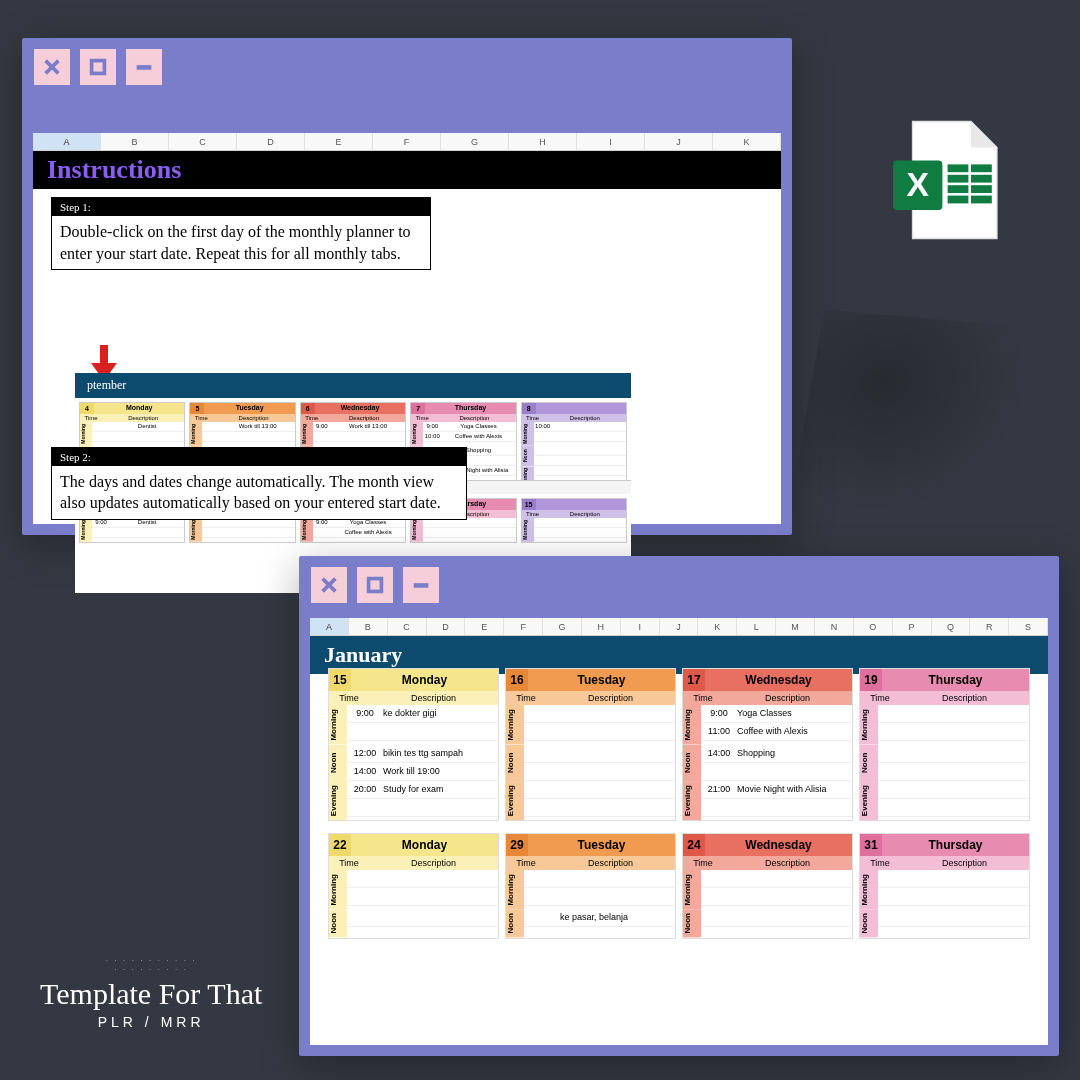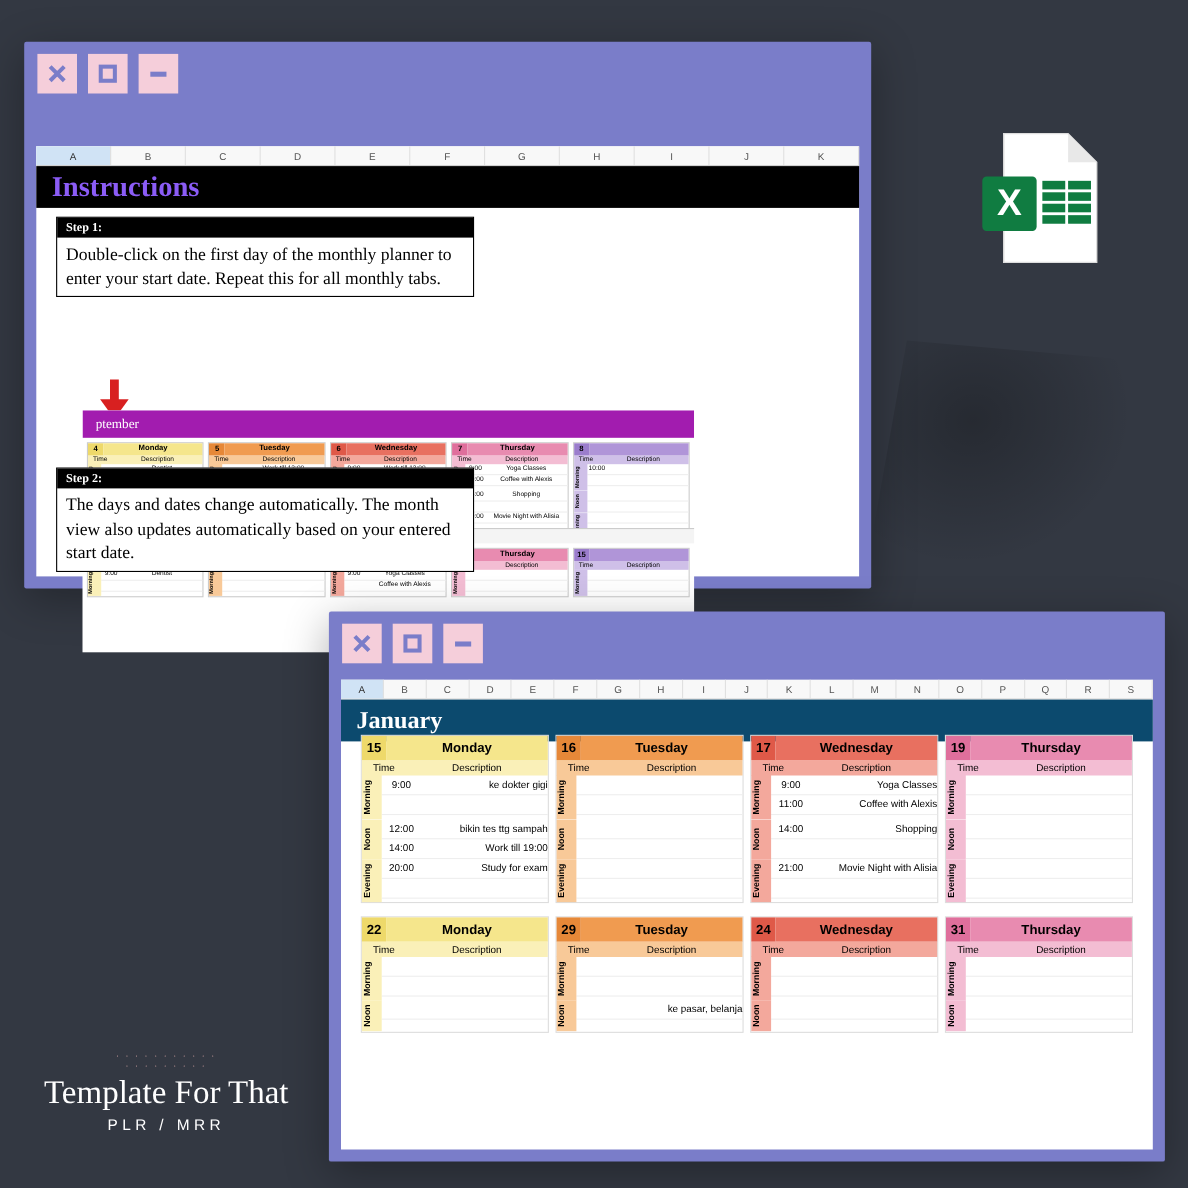--- a/index.html
+++ b/index.html
@@ -12,27 +12,27 @@
 .tbtn svg{width:22px;height:22px}
 .content{position:absolute;left:11px;right:11px;top:92px;bottom:11px;background:#fff}
 .w1 .content{top:95px}
 .w2 .content{top:62px}
 .colhdr{display:flex;height:18px;background:#f8f8f8;border-bottom:1px solid #d0d0d0;font-size:9px;color:#555;font-family:Arial,sans-serif}
 .colhdr div{flex:1;text-align:center;border-right:1px solid #e0e0e0;line-height:18px}
 .colhdr div.sel{background:#d0e3f5;color:#333;position:relative}
 .bigtitle{background:#000;color:#8b5cf6;font-size:26px;font-weight:bold;padding:4px 14px;font-family:Georgia,serif}
 .bigtitle2{background:#0c4a6e;color:#fff;font-size:22px;font-weight:bold;padding:6px 14px;font-family:Georgia,serif}
 .stepbox{border:1.5px solid #000;margin:8px 18px;width:380px;font-family:Georgia,serif}
-.stephdr{background:#000;color:#fff;font-size:11px;font-weight:bold;padding:3px 8px}
+.stephdr{background:#000;color:#fff;font-size:11px;font-weight:normal;padding:3px 8px}
 .stepbody{padding:5px 8px;font-size:16px;line-height:1.35}
 .arrow{position:absolute;left:58px;top:212px;width:26px;height:40px}
 .arrow:before{content:'';position:absolute;left:9px;top:0;width:8px;height:22px;background:#d82020}
 .arrow:after{content:'';position:absolute;left:0;top:18px;border-left:13px solid transparent;border-right:13px solid transparent;border-top:18px solid #d82020}
 .miniplanner{position:absolute;left:42px;top:240px;right:150px;height:220px;background:#fff;font-family:Arial,sans-serif;overflow:hidden}
-.miniplanner .mhead{background:#a21caf;color:#fff;font-size:12px;padding:5px 12px;font-family:Georgia,serif}
+.miniplanner .mhead{background:#0c4a6e;color:#fff;font-size:12px;padding:5px 12px;font-family:Georgia,serif}
 .daysrow{display:flex;gap:4px;padding:4px}
 .daycol{flex:1;border:1px solid #ccc;min-width:0}
 .dayhead{display:flex;font-size:7px;font-weight:bold}
 .daynum{width:14px;background:var(--c2);text-align:center;padding:2px 0}
 .dayname{flex:1;text-align:center;background:var(--c1);padding:1px 0}
 .daycols{display:flex;font-size:6px;background:var(--c3)}
 .daycols .t{width:22px;text-align:center;padding:1px 0}
 .daycols .d{flex:1;text-align:center;padding:1px 0}
 .section{display:flex;font-size:6px}
 .slab{width:12px;writing-mode:vertical-rl;transform:rotate(180deg);text-align:center;background:var(--c3);padding:2px 0;font-size:5px;font-weight:bold}
@@ -41,36 +41,36 @@
 .srow .t{width:18px;font-size:6px;text-align:center;padding-top:1px}
 .srow .d{flex:1;font-size:6px;text-align:center;padding-top:1px}
 .c-yel{--c1:#f5e68c;--c2:#eed96a;--c3:#faf0b8}
 .c-org{--c1:#f09b50;--c2:#e68838;--c3:#f8c998}
 .c-red{--c1:#e87060;--c2:#df5948;--c3:#f3a89c}
 .c-pnk{--c1:#e88bb0;--c2:#df6f9c;--c3:#f3bdd3}
 .c-pur{--c1:#b095d8;--c2:#9b7dcc;--c3:#cfc0e8}
 .tabstrip{position:absolute;bottom:30px;left:50px;right:150px;height:14px;background:#f4f4f4;border-top:1px solid #ccc;display:flex;align-items:center;font-size:7px;gap:2px;padding-left:8px;font-family:Arial,sans-serif}
 .tab{padding:2px 8px;color:#555;border-right:1px solid #ddd}
 .tab.active{background:#fff;color:#1a73e8;font-weight:bold}
-.stepbox2{position:absolute;left:18px;bottom:4px;width:380px;border:1.5px solid #000;font-family:Georgia,serif;background:#fff}
+.stepbox2{position:absolute;left:18px;bottom:4px;width:416px;border:1.5px solid #000;font-family:Georgia,serif;background:#fff}
 .planner2{position:absolute;left:0;right:0;top:44px;bottom:0;overflow:hidden;font-family:Arial,sans-serif}
 .p2row{display:flex;gap:6px;padding:6px 18px}
 .p2day{flex:1;border:1px solid #ddd;min-width:0}
 .p2head{display:flex}
 .p2num{width:22px;background:var(--c2);text-align:center;font-size:12px;font-weight:bold;padding:4px 0}
 .p2name{flex:1;text-align:center;background:var(--c1);font-size:12px;font-weight:bold;padding:4px 0}
 .p2cols{display:flex;font-size:9px;background:var(--c3)}
 .p2cols .t{width:40px;text-align:center;padding:2px 0}
 .p2cols .d{flex:1;text-align:center;padding:2px 0}
 .p2sec{display:flex}
 .p2slab{width:18px;writing-mode:vertical-rl;transform:rotate(180deg);text-align:center;background:var(--c3);font-size:8px;font-weight:bold;padding:4px 0}
 .p2rows{flex:1}
 .p2r{display:flex;border-bottom:1px solid #eee;height:18px;font-size:9px}
 .p2r .t{width:36px;text-align:center;padding-top:3px}
-.p2r .d{flex:1;text-align:right;padding-top:3px}
+.p2r .d{flex:1;text-align:left;padding-top:3px}
 .excel-icon{position:absolute;left:880px;top:115px;width:130px;height:130px}
 .logo{position:absolute;left:40px;bottom:50px;color:#fff;text-align:center}
 .logo .dots{font-size:8px;letter-spacing:2px;color:#d8a8a8;margin-bottom:6px}
 .logo .script{font-family:'Brush Script MT',cursive;font-size:30px;line-height:0.95}
 .logo .sub{font-size:14px;letter-spacing:4px;margin-top:6px;font-family:Arial,sans-serif}
 .shadow1{position:absolute;left:805px;top:320px;width:240px;height:220px;background:radial-gradient(ellipse at 30% 30%,rgba(0,0,0,0.25),transparent 60%);transform:skew(-10deg,5deg)}
 </style>
 </head>
 <body>
 

